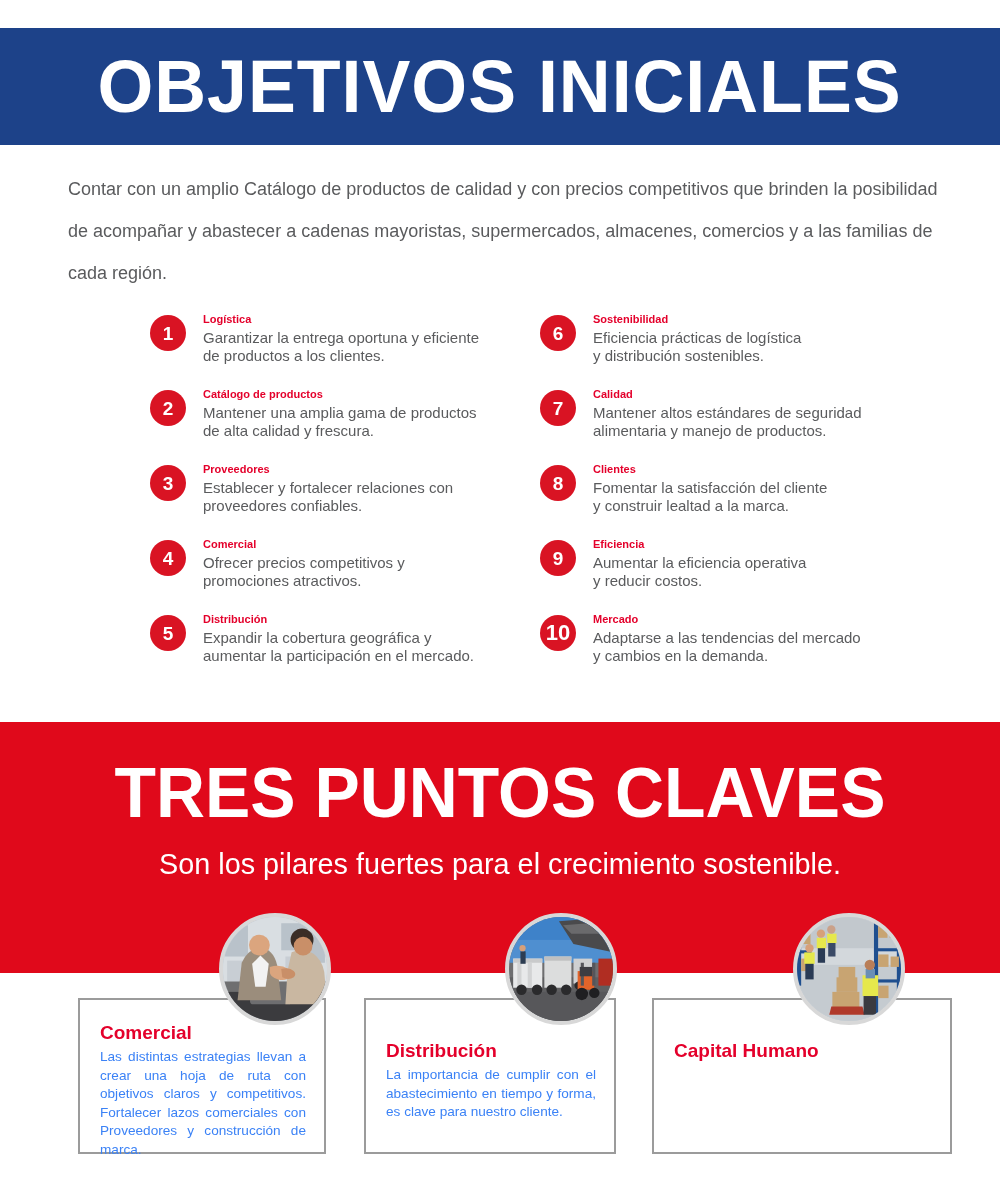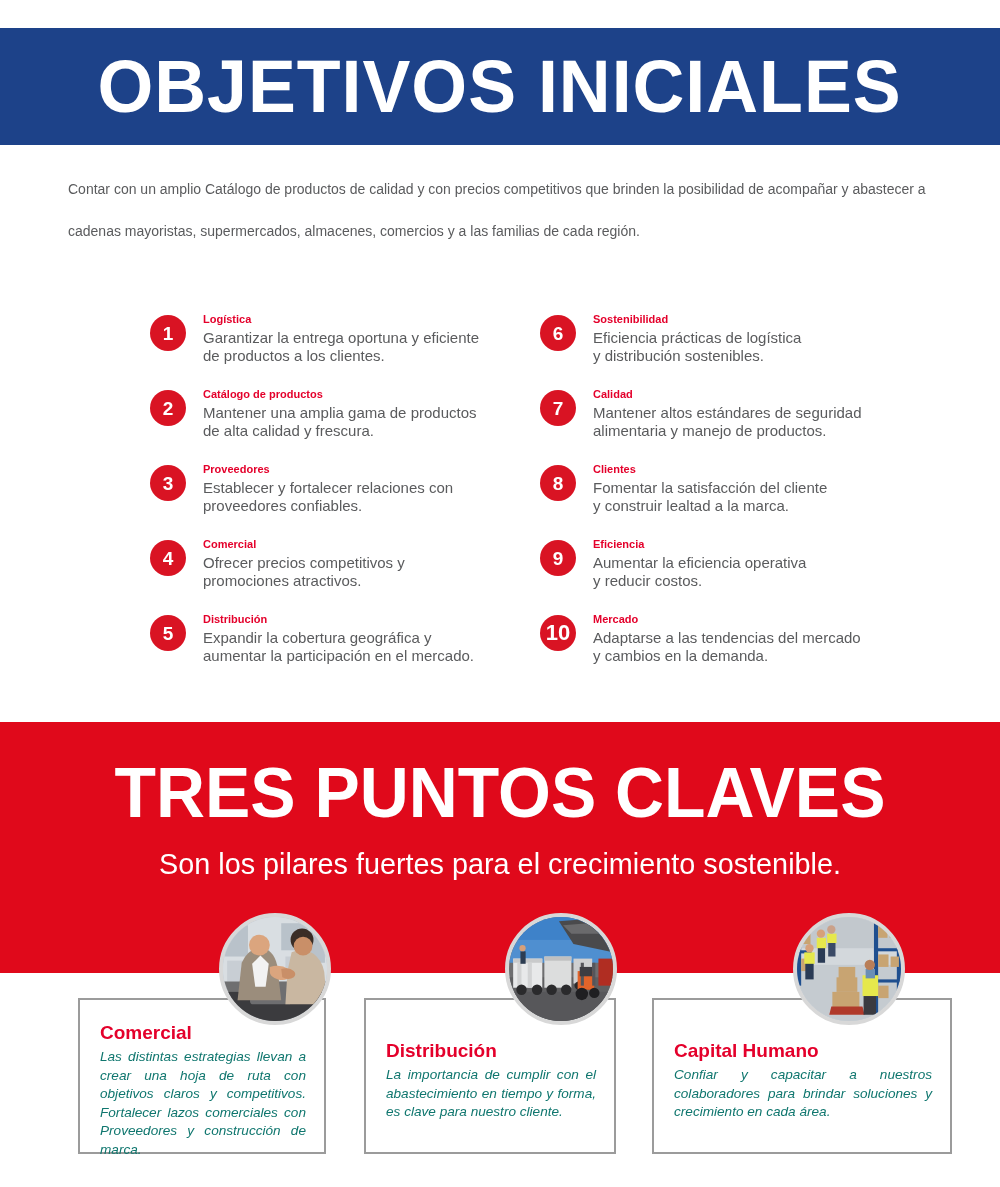--- a/index.html
+++ b/index.html
@@ -38,21 +38,21 @@
     transform: scaleX(0.97);
     white-space: nowrap;
   }
 
   
   .intro {
     position: absolute;
     left: 68px;
     top: 168px;
     width: 880px;
-    font-size: 14px;
+    font-size: 18px;
     line-height: 42px;
     color: #5a5b5d;
     font-weight: 400;
   }
 
   
   .obj-grid {
     position: absolute;
     left: 150px;
     top: 310px;
@@ -164,26 +164,25 @@
   }
   .card-title {
     color: #e4002b;
     font-weight: 700;
     font-size: 19px;
     line-height: 22px;
     display: block;
     margin-bottom: 4px;
   }
   .card-text {
-    color: #0f766e;
+    color: #3b82f6;
     font-size: 13.6px;
     line-height: 18.5px;
     text-align: justify;
     display: block;
-    font-style: italic;
   }
 
   
   .photo {
     position: absolute;
     border-radius: 50%;
     border: 4px solid #d8d8d8;
     box-sizing: border-box;
     overflow: hidden;
     background: #b9c4ce;
@@ -287,21 +286,20 @@
   <div class="card" style="left:364px; top:998px; width:252px; height:156px;">
     <div class="card-body" style="top:40px;">
       <span class="card-title">Distribución</span>
       <span class="card-text">La importancia de cumplir con el abastecimiento en tiempo y forma, es clave para nuestro cliente.</span>
     </div>
   </div>
 
   <div class="card" style="left:652px; top:998px; width:300px; height:156px;">
     <div class="card-body" style="top:40px;">
       <span class="card-title">Capital Humano</span>
-      <span class="card-text">Confiar y capacitar a nuestros colaboradores para brindar soluciones y crecimiento en cada área.</span>
     </div>
   </div>
 
   <div class="photo" style="left:219px; top:913px; width:112px; height:112px;">
     <svg viewBox="0 0 100 100" preserveAspectRatio="xMidYMid slice" aria-hidden="true">
       <rect x="0" y="0" width="100" height="100" fill="#cfd6dc"></rect>
       <rect x="0" y="0" width="100" height="62" fill="#d9dee2"></rect>
       <g fill="#b9c2ca">
         <rect x="2" y="8" width="22" height="30"></rect>
         <rect x="56" y="6" width="26" height="26"></rect>

